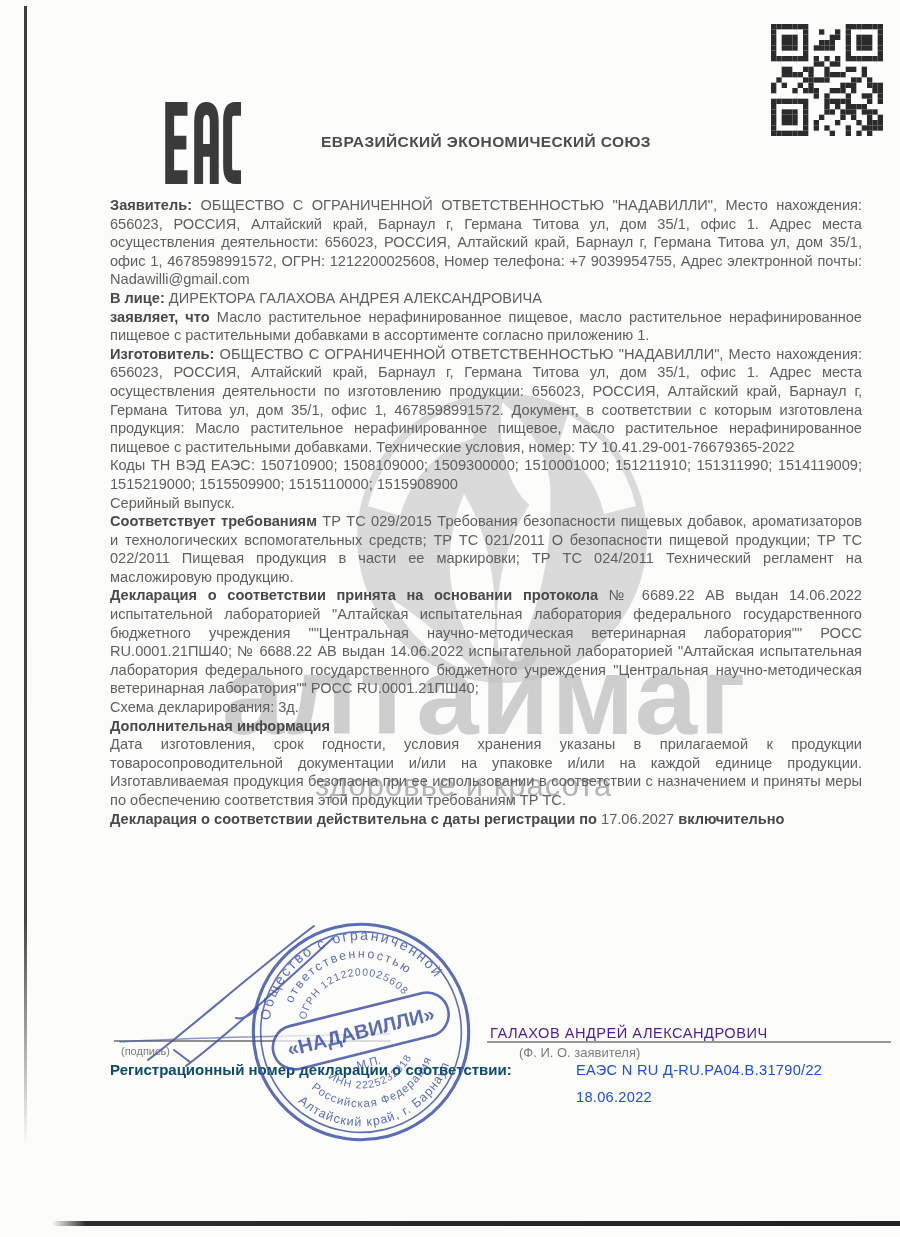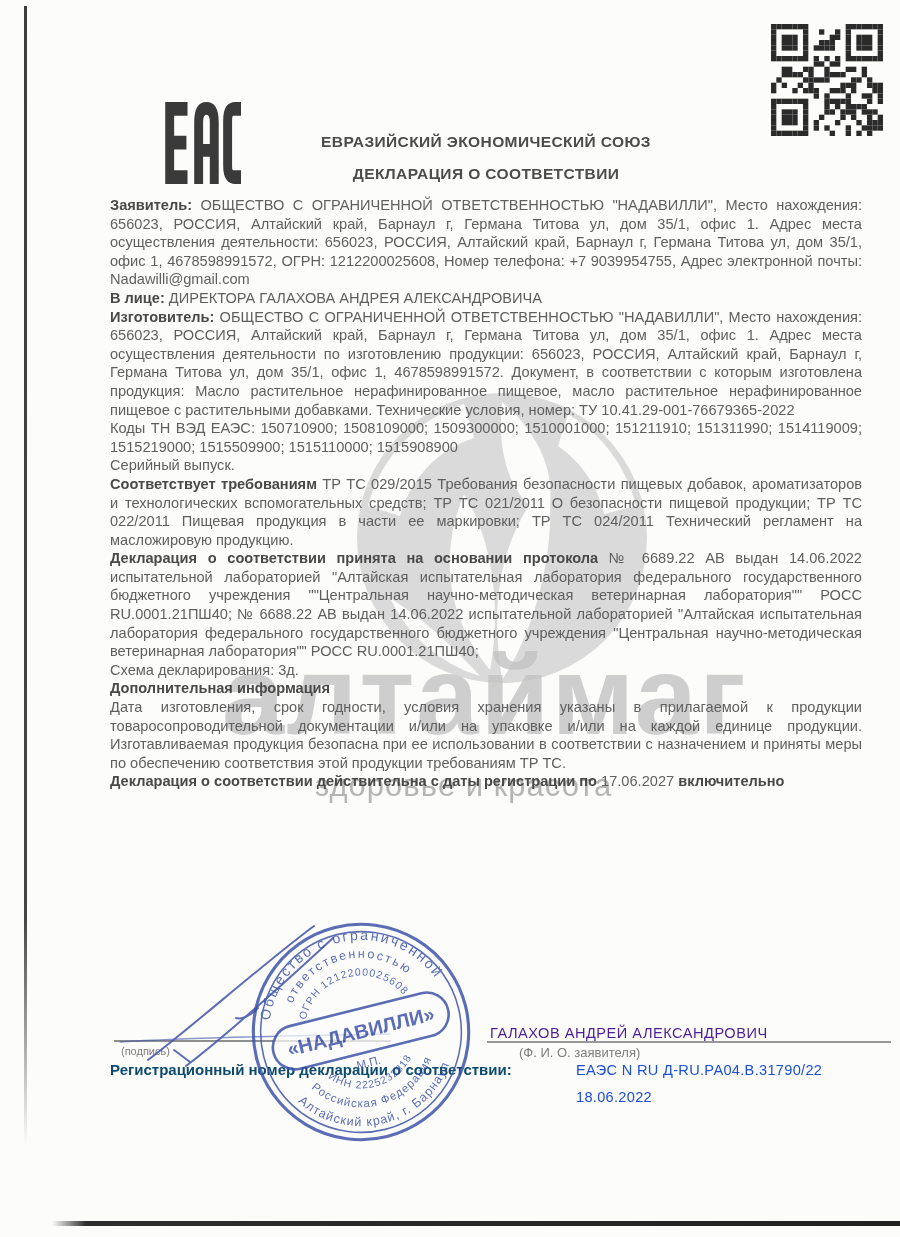--- a/index.html
+++ b/index.html
@@ -303,25 +303,25 @@
         <rect x="25" y="100" width="5" height="5" fill="#2b2b2b"></rect>
         <rect x="30" y="100" width="5" height="5" fill="#2b2b2b"></rect>
         <rect x="55" y="100" width="5" height="5" fill="#2b2b2b"></rect>
         <rect x="70" y="100" width="5" height="5" fill="#2b2b2b"></rect>
         <rect x="80" y="100" width="5" height="5" fill="#2b2b2b"></rect>
         <rect x="90" y="100" width="5" height="5" fill="#2b2b2b"></rect>
       </svg>
   </div>
 
   <div class="abs title title1">ЕВРАЗИЙСКИЙ ЭКОНОМИЧЕСКИЙ СОЮЗ</div>
-  <div class="abs title title2">ДЕКЛАРАЦИЯ О СООТВЕТСТВИИ</div>
 
   <div class="abs doc-flow">
     <p><b>Заявитель:</b><span> ОБЩЕСТВО С ОГРАНИЧЕННОЙ ОТВЕТСТВЕННОСТЬЮ "НАДАВИЛЛИ", Место нахождения: 656023, РОССИЯ, Алтайский край, Барнаул г, Германа Титова ул, дом 35/1, офис 1. Адрес места осуществления деятельности: 656023, РОССИЯ, Алтайский край, Барнаул г, Германа Титова ул, дом 35/1, офис 1, 4678598991572, ОГРН: 1212200025608, Номер телефона: +7 9039954755, Адрес электронной почты: Nadawilli@gmail.com</span></p>
     <p class="mt10"><b>В лице:</b><span> ДИРЕКТОРА ГАЛАХОВА АНДРЕЯ АЛЕКСАНДРОВИЧА</span></p>
+    <p class="mt4"><b>заявляет, что</b><span> Масло растительное нерафинированное пищевое, масло растительное нерафинированное пищевое с растительными добавками в ассортименте согласно приложению 1.</span></p>
     <p><b>Изготовитель:</b><span> ОБЩЕСТВО С ОГРАНИЧЕННОЙ ОТВЕТСТВЕННОСТЬЮ "НАДАВИЛЛИ", Место нахождения: 656023, РОССИЯ, Алтайский край, Барнаул г, Германа Титова ул, дом 35/1, офис 1. Адрес места осуществления деятельности по изготовлению продукции: 656023, РОССИЯ, Алтайский край, Барнаул г, Германа Титова ул, дом 35/1, офис 1, 4678598991572. Документ, в соответствии с которым изготовлена продукция: Масло растительное нерафинированное пищевое, масло растительное нерафинированное пищевое с растительными добавками. Технические условия, номер: ТУ 10.41.29-001-76679365-2022</span></p>
     <p>Коды ТН ВЭД ЕАЭС: 150710900; 1508109000; 1509300000; 1510001000; 151211910; 151311990; 1514119009; 1515219000; 1515509900; 1515110000; 1515908900</p>
     <p class="lastline">Серийный выпуск.</p>
     <p class="mt11"><b>Соответствует требованиям</b><span> ТР ТС 029/2015 Требования безопасности пищевых добавок, ароматизаторов и технологических вспомогательных средств; ТР ТС 021/2011 О безопасности пищевой продукции; ТР ТС 022/2011 Пищевая продукция в части ее маркировки; ТР ТС 024/2011 Технический регламент на масложировую продукцию.</span></p>
     <p class="mt7"><b>Декларация о соответствии принята на основании протокола</b><span> № 6689.22 АВ выдан 14.06.2022 испытательной лабораторией "Алтайская испытательная лаборатория федерального государственного бюджетного учреждения ""Центральная научно-методическая ветеринарная лаборатория"" РОСС RU.0001.21ПШ40; № 6688.22 АВ выдан 14.06.2022 испытательной лабораторией "Алтайская испытательная лаборатория федерального государственного бюджетного учреждения "Центральная научно-методическая ветеринарная лаборатория"" РОСС RU.0001.21ПШ40;</span></p>
     <p class="lastline">Схема декларирования: 3д.</p>
     <p class="lastline"><b>Дополнительная информация</b></p>
     <p>Дата изготовления, срок годности, условия хранения указаны в прилагаемой к продукции товаросопроводительной документации и/или на упаковке и/или на каждой единице продукции. Изготавливаемая продукция безопасна при ее использовании в соответствии с назначением и приняты меры по обеспечению соответствия этой продукции требованиям ТР ТС.</p>
     <p class="mt12"><b>Декларация о соответствии действительна с даты регистрации по</b><span> 17.06.2027 </span><b>включительно</b></p>
   </div>

